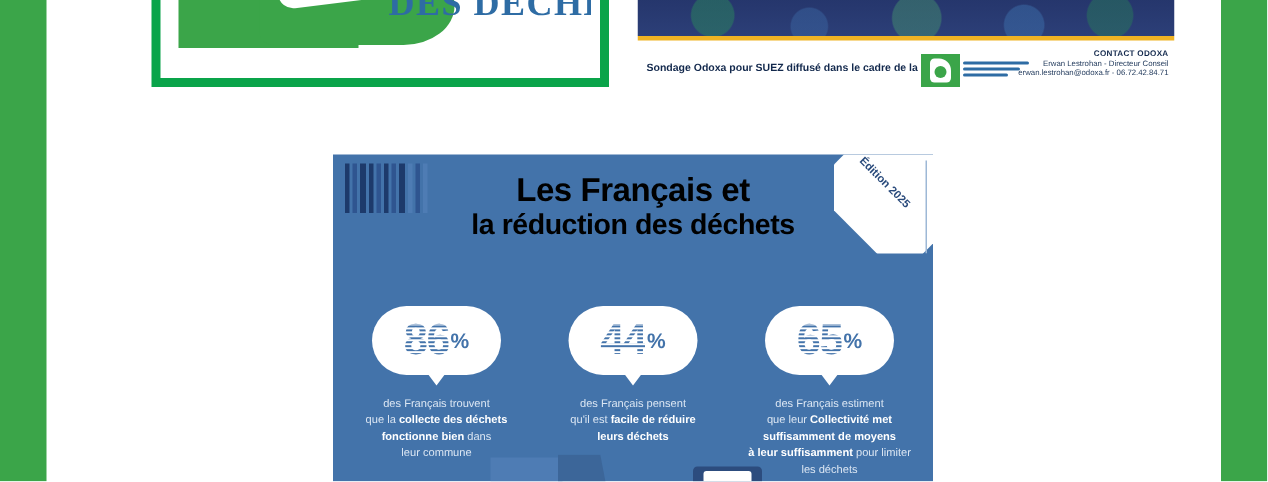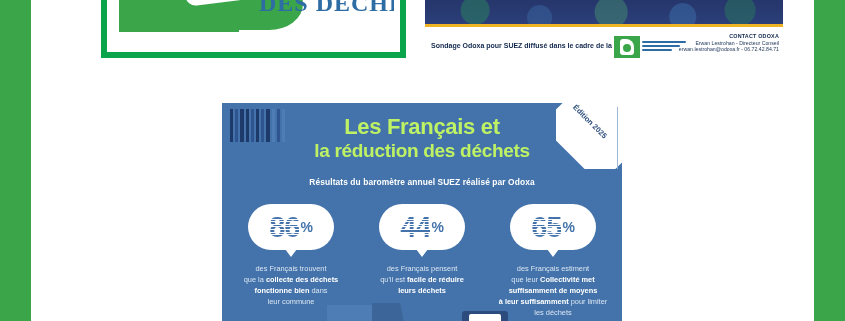--- a/index.html
+++ b/index.html
@@ -119,21 +119,21 @@
     position:absolute; left:8px; top:6px;
     width:55px; height:33px;
     display:flex; gap:2px; align-items:stretch;
   }
   .info-barcode i { flex:1 1 auto; background:#1d3a6b; }
   .info-barcode i.light { background:#2f5590; }
   .info-barcode i.pale  { background:#4e7cb4; }
 
   .info-title {
     position:absolute; left:0; top:12px; width:400px;
-    text-align:center; color:#bef264;
+    text-align:center; color:#000000;
     font-weight:800; letter-spacing:-.3px; line-height:1.12;
   }
   .info-title .l1 { font-size:22px; display:block; }
   .info-title .l2 { font-size:19px; display:block; }
   .info-sub {
     position:absolute; left:0; top:74px; width:400px;
     text-align:center; color:#ffffff;
     font-size:8.4px; font-weight:700; letter-spacing:.1px;
   }
 
@@ -271,21 +271,20 @@
       <i class="pale"></i>
       <i class="light"></i>
       <i class="pale"></i>
     </div>
 
     <div class="info-title">
       <span class="l1">Les Français et</span>
       <span class="l2">la réduction des déchets</span>
     </div>
 
-    <div class="info-sub">Résultats du baromètre annuel SUEZ réalisé par Odoxa</div>
 
     <div class="corner">
       <div class="corner-fold"></div>
       <div class="corner-line"></div>
       <div class="corner-txt">Édition 2025</div>
     </div>
 
     <div class="stats">
       <div class="stat s0">
         <div class="bubble">

